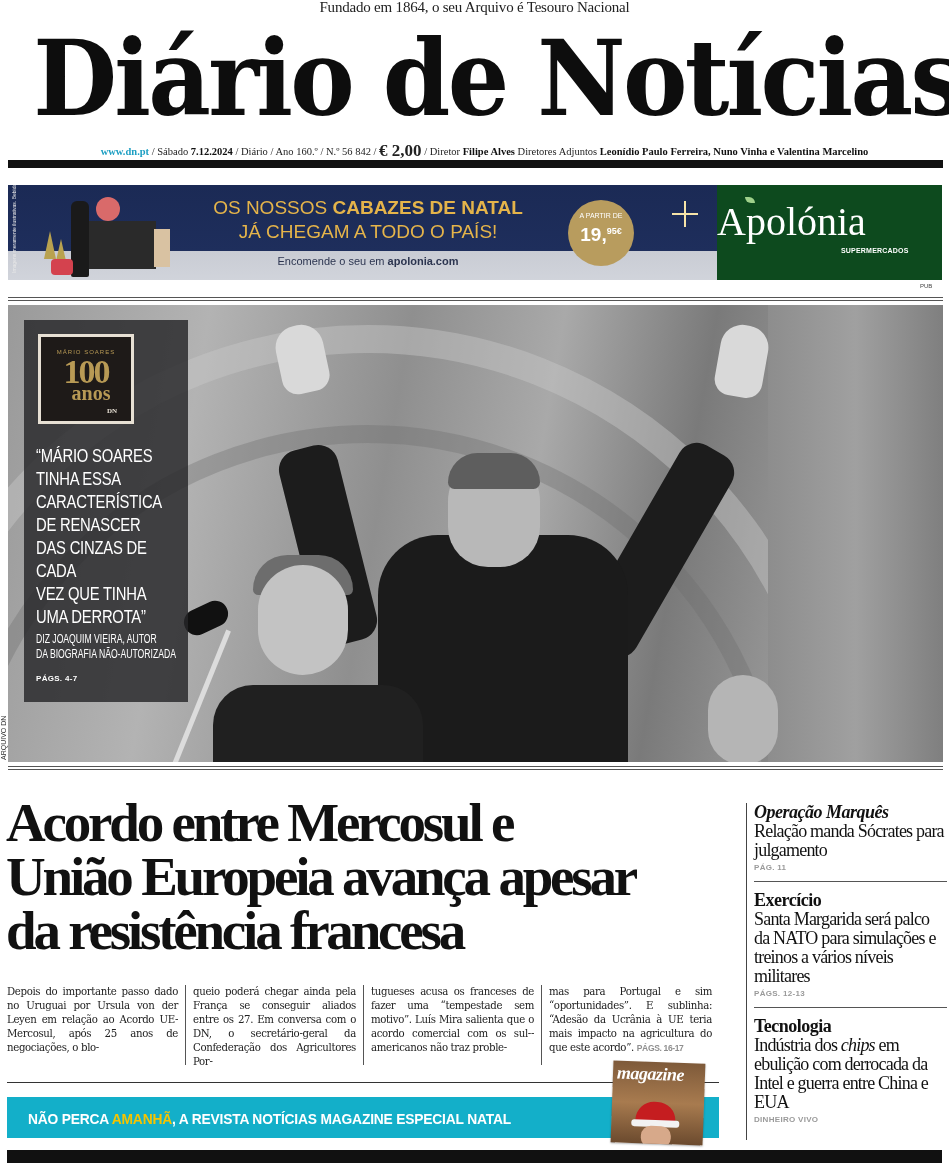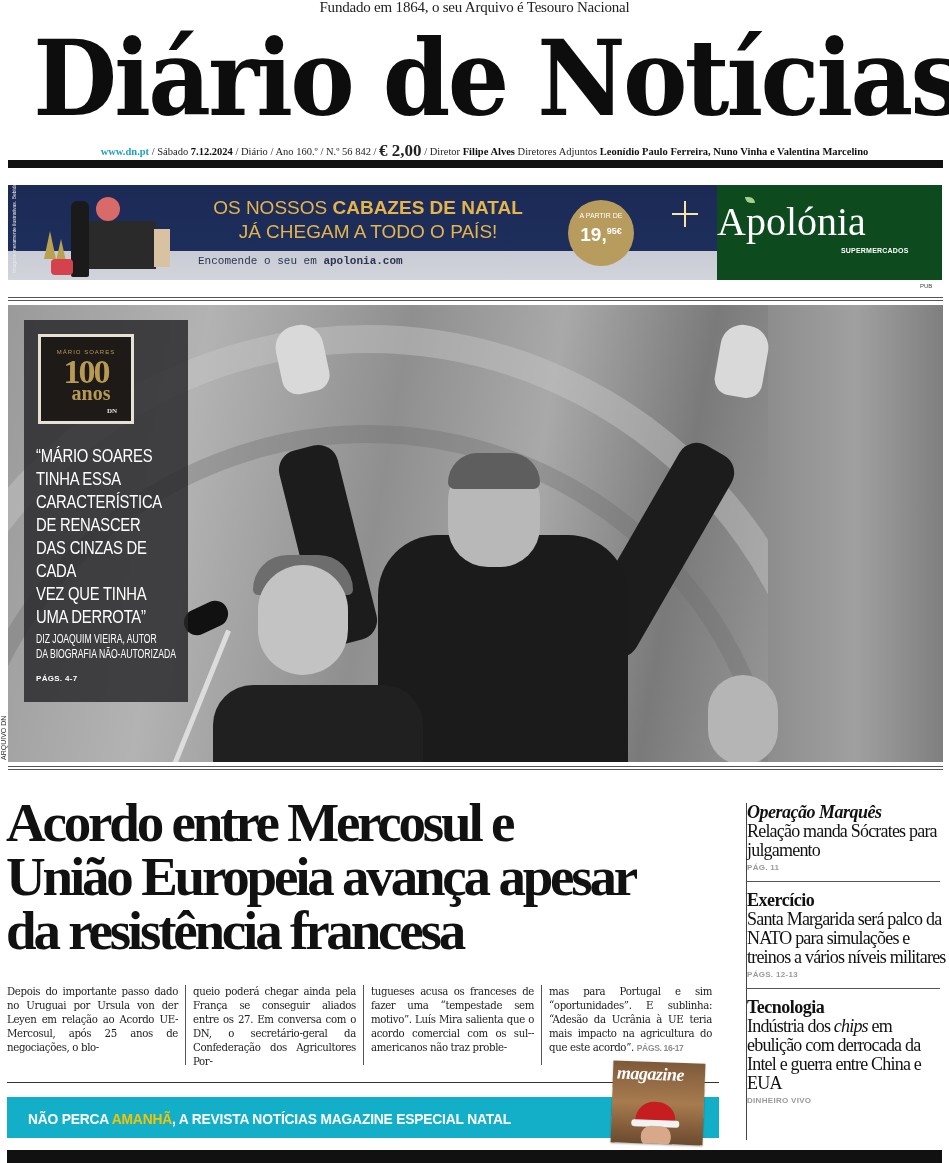--- a/index.html
+++ b/index.html
@@ -31,22 +31,22 @@
   .ad-red { position: absolute; left: 25px; top: 68px; width: 22px; height: 16px; background: #d4424e; border-radius: 4px; }
   .ad-tree1 { position: absolute; left: 18px; top: 40px; width: 0; height: 0; border-left: 6px solid transparent; border-right: 6px solid transparent; border-bottom: 28px solid #b9a24f; }
   .ad-tree2 { position: absolute; left: 30px; top: 48px; width: 0; height: 0; border-left: 5px solid transparent; border-right: 5px solid transparent; border-bottom: 22px solid #b9a24f; }
   .ad-heart { position: absolute; left: 70px; top: 6px; width: 24px; height: 24px; background: #d96a6a; border-radius: 50%; }
   .ad-tin { position: absolute; left: 128px; top: 38px; width: 16px; height: 38px; background: #d9c2a2; }
   .ad-title1, .ad-title2 { position: absolute; left: 190px; width: 340px; text-align: center;
     font-family: "Liberation Sans", sans-serif; color: #e5b44a; font-size: 19px; line-height: 22px; white-space: nowrap; }
   .ad-title1 { top: 12px; }
   .ad-title1 b { font-weight: bold; }
   .ad-title2 { top: 36px; }
-  .ad-order { position: absolute; left: 190px; top: 70px; width: 340px; text-align: left;
-    font-family: Liberation Mono, monospace; font-size: 11px; color: #2c3550; white-space: nowrap; }
+  .ad-order { position: absolute; left: 190px; top: 70px; width: 340px; text-align: center;
+    font-family: Liberation Sans, sans-serif; font-size: 11px; color: #2c3550; white-space: nowrap; }
   .ad-order b { font-weight: bold; }
   .ad-badge { position: absolute; left: 560px; top: 15px; width: 66px; height: 66px; border-radius: 50%;
     background: #b89c5e; color: #fff; text-align: center; font-family: "Liberation Sans", sans-serif; }
   .ad-badge .from { position: absolute; top: 12px; left: 0; width: 66px; font-size: 7px; }
   .ad-badge .amount { position: absolute; top: 24px; left: 0; width: 66px; font-size: 19px; font-weight: bold; }
   .ad-badge .amount sup { font-size: 9px; }
   .ad-star { position: absolute; left: 670px; top: 22px; width: 14px; height: 14px; }
   .ad-star::before, .ad-star::after { content: ""; position: absolute; background: #f6e4a8; }
   .ad-star::before { left: 6px; top: -6px; width: 2px; height: 26px; }
   .ad-star::after { left: -6px; top: 6px; width: 26px; height: 2px; }
@@ -116,21 +116,21 @@
     transform: rotate(2deg); box-shadow: 0 1px 2px rgba(0,0,0,0.3); overflow: hidden; }
   .mag-title { position: absolute; top: 2px; left: 4px; font-family: "Liberation Serif", serif; font-style: italic; font-weight: bold;
     font-size: 18px; color: #fff; letter-spacing: -0.5px; }
   .mag-hat { position: absolute; top: 40px; left: 24px; width: 40px; height: 22px; background: #c51d20; border-radius: 20px 20px 4px 4px; }
   .mag-hat-trim { position: absolute; top: 58px; left: 20px; width: 48px; height: 7px; background: #f2f2f2; border-radius: 3px; }
   .mag-face { position: absolute; top: 64px; left: 30px; width: 30px; height: 22px; background: #d7a98a; border-radius: 10px; }
 
   .bottom-bar { position: absolute; top: 1150px; left: 7px; width: 935px; height: 13px; background: #111; }
 
   
-  .sidebar { position: absolute; top: 803px; left: 746px; width: 200px; border-left: 1px solid #444; height: 337px; }
+  .sidebar { position: absolute; top: 803px; left: 746px; width: 200px; border-left: 1px solid #444; padding-left: 7px; height: 337px; }
   .side-item { position: relative; font-family: "Liberation Serif", serif; color: #111; }
   .side-item .kicker { font-size: 18px; font-weight: bold; line-height: 19px; letter-spacing: -0.5px; }
   .side-item .kicker.italic { font-style: italic; }
   .side-item .text { font-size: 18px; line-height: 19px; letter-spacing: -0.8px; font-weight: normal; }
   .side-item .text i { font-style: italic; }
   .side-item .pg { font-family: "Liberation Sans", sans-serif; font-weight: bold; font-size: 8px; color: #9a9a9a; margin-top: 3px; letter-spacing: 0.3px; }
   .side-sep { height: 1px; background: #555; margin: 9px 0 9px 0; width: 193px; }
 </style>
 </head>
 <body>

